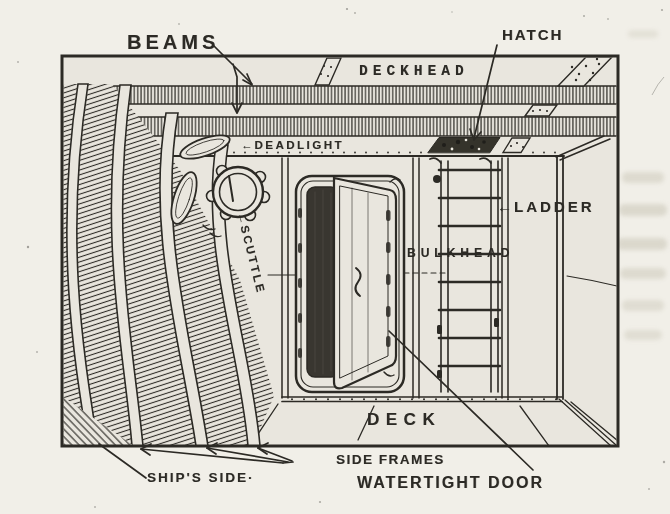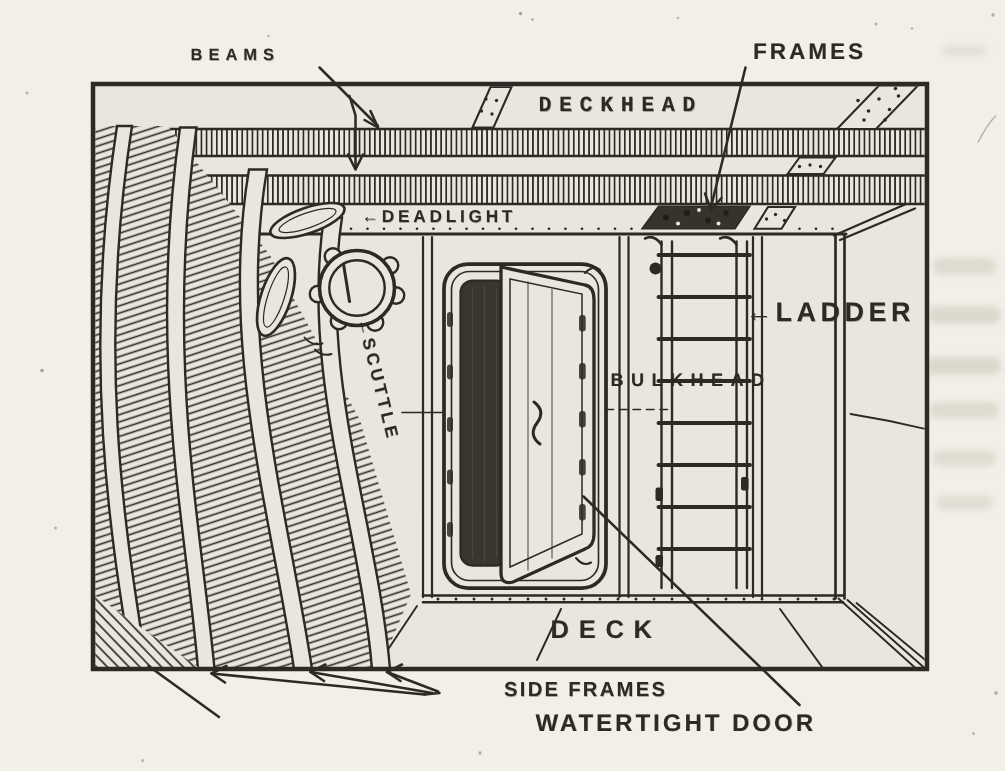--- a/index.html
+++ b/index.html
@@ -7,29 +7,29 @@
     width:670px;height:514px;position:relative;overflow:hidden;
     background:#f1efe8;
     font-family:"Liberation Sans", sans-serif;
   }
   #stage{position:absolute;inset:0;}
   svg{position:absolute;left:0;top:0;z-index:1;}
   .label{
     position:absolute;z-index:3;color:#2c2a25;font-weight:bold;white-space:nowrap;
     text-shadow:0.4px 0.4px 0 rgba(44,42,37,.35);
   }
-  .lbl-beams{left:127px;top:31px;font-size:11px;letter-spacing:4px;}
+  .lbl-beams{left:127px;top:31px;font-size:20px;letter-spacing:4px;}
   .lbl-hatch{left:502px;top:26px;font-size:15px;letter-spacing:2px;}
   .lbl-deckhead{left:359px;top:63px;font-size:14.5px;letter-spacing:5px;font-family:Liberation Mono, monospace;}
   .lbl-deadlight{left:241px;top:139px;font-size:11.5px;letter-spacing:2.5px;}
   .lbl-scuttle{
     left:247px;top:211px;font-size:11.5px;letter-spacing:2.5px;
     transform:rotate(76deg);transform-origin:0 0;
   }
-  .lbl-ladder{left:497px;top:198px;font-size:18px;letter-spacing:3px;}
+  .lbl-ladder{left:497px;top:198px;font-size:15px;letter-spacing:3px;}
   .lbl-bulkhead{left:407px;top:246px;font-size:12px;letter-spacing:5px;}
   .lbl-deck{left:367px;top:410px;font-size:17px;letter-spacing:6.5px;}
   .lbl-sideframes{left:296px;top:452px;font-size:13.5px;letter-spacing:1.5px;margin-left:40px;}
   .lbl-shipsside{left:147px;top:470px;font-size:13.5px;letter-spacing:2px;}
   .lbl-wtdoor{left:357px;top:474px;font-size:16px;letter-spacing:2px;}
   .arrow-glyph{font-weight:bold;margin-right:2px;letter-spacing:0;}
   .smudge{
     position:absolute;z-index:0;background:#c6c2b2;border-radius:5px;
     filter:blur(2.2px);
   }
@@ -290,28 +290,29 @@
         <circle cx="320" cy="502" r="1.1" opacity=".35"></circle>
       <circle cx="95" cy="507" r="1" opacity=".3"></circle>
         <circle cx="179" cy="24" r=".9" opacity=".3"></circle>
       <circle cx="37" cy="352" r="1" opacity=".3"></circle>
         <circle cx="452" cy="12" r=".8" opacity=".3"></circle>
       <path d="M652,95 q6,-12 12,-18" stroke="#2c2a25" stroke-width="1" opacity=".3" fill="none"></path>
     </g>
   </svg>
 
   <div class="label lbl-beams">BEAMS</div>
-  <div class="label lbl-hatch">FRAMES</div>
+  <div class="label lbl-hatch">HATCH</div>
   <div class="label lbl-deckhead">DECKHEAD</div>
   <div class="label lbl-deadlight">
     <span class="arrow-glyph">←</span><span>DEADLIGHT</span>
   </div>
   <div class="label lbl-scuttle">
     <span class="arrow-glyph">←</span><span>SCUTTLE</span>
   </div>
   <div class="label lbl-ladder">
     <span class="arrow-glyph">←</span><span>LADDER</span>
   </div>
   <div class="label lbl-bulkhead">BULKHEAD</div>
   <div class="label lbl-deck">DECK</div>
   <div class="label lbl-sideframes">SIDE FRAMES</div>
+  <div class="label lbl-shipsside">SHIP'S SIDE·</div>
   <div class="label lbl-wtdoor">WATERTIGHT DOOR</div>
 </div>
 
 </body></html>

